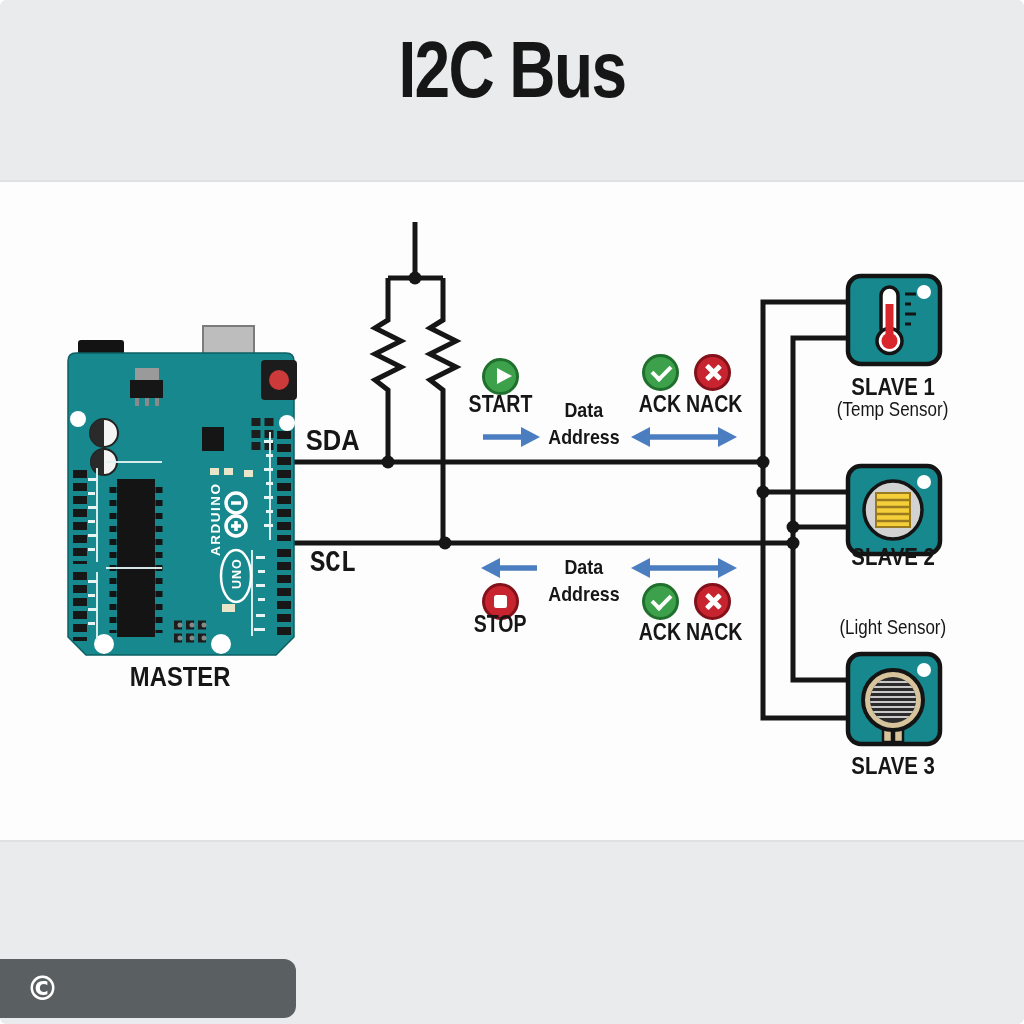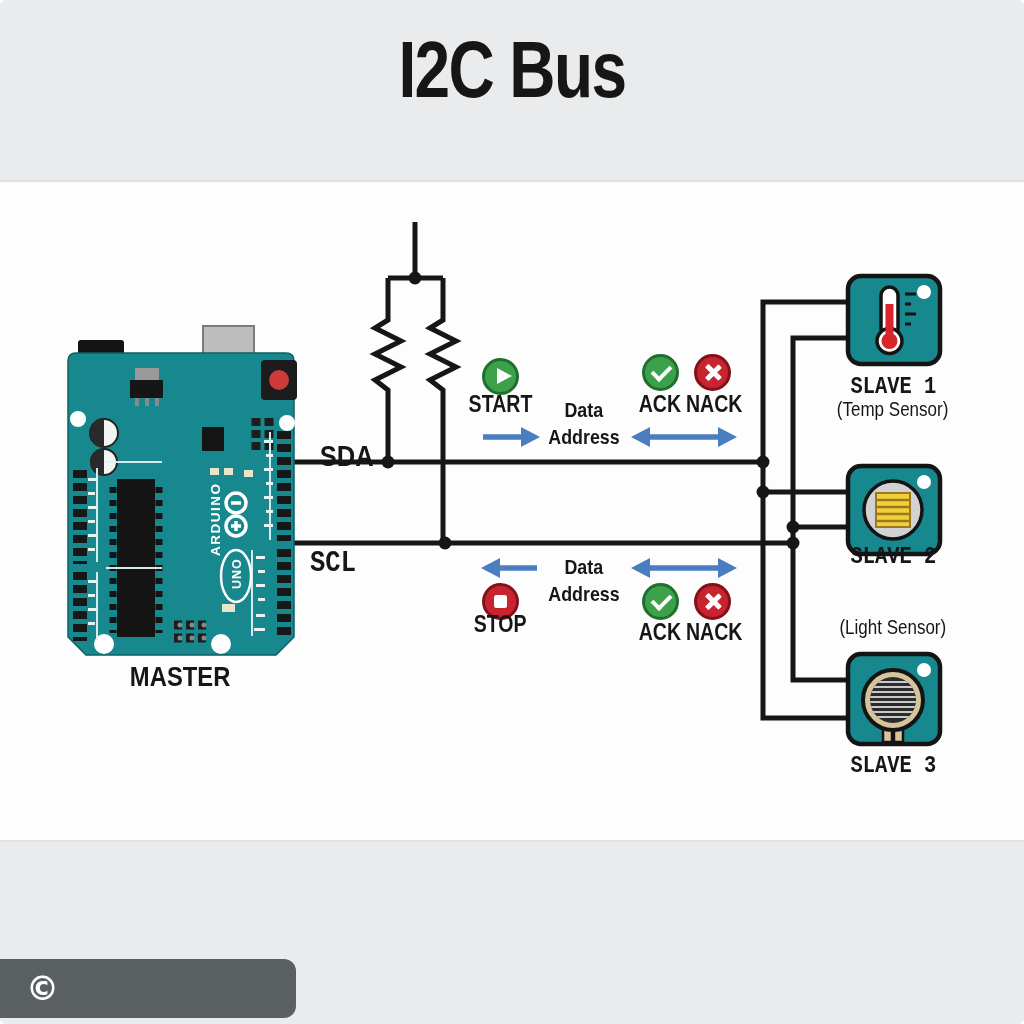--- a/index.html
+++ b/index.html
@@ -12,21 +12,21 @@
     background:#fdfdfd;border-top:2px solid #dfe2e2;border-bottom:2px solid #dfe2e2;
   }
   .gfx{position:absolute;left:0;top:0;width:1024px;height:1024px;}
   .txt{position:absolute;text-align:center;color:#161616;font-weight:bold;line-height:1.05;white-space:nowrap;}
   .cond{display:inline-block;transform:scaleX(0.85);transform-origin:50% 50%;}
   .title{font-size:80px;letter-spacing:-2px;}
   .title .cond{transform:scaleX(0.8);}
   .big{font-size:30px;}
   .mid{font-size:23px;}
   .small{font-size:21px;}
-  .slavename{font-size:24px;font-family:Liberation Mono, monospace;}
+  .slavename{font-size:24px;}
   .slavetype{font-size:20px;font-weight:normal;}
   
   .sicon{position:absolute;width:37px;height:37px;border-radius:50%;box-sizing:border-box;}
   .sicon.green{background:#3ca14a;border:3px solid #20702d;}
   .sicon.red{background:#c82430;border:3px solid #82111a;}
   .glyph-play{position:absolute;left:12px;top:7px;width:0;height:0;
     border-left:15px solid #fff;border-top:8.5px solid transparent;border-bottom:8.5px solid transparent;}
   .glyph-check{position:absolute;left:7px;top:8px;width:15px;height:8px;
     border-left:4px solid #fff;border-bottom:4px solid #fff;transform:rotate(-45deg);}
   .glyph-x-a,.glyph-x-b{position:absolute;left:13.5px;top:6px;width:4.5px;height:19px;background:#fff;border-radius:1px;}
@@ -280,21 +280,21 @@
       <span class="glyph-square"></span>
     </div>
   <div class="sicon green" style="left:642px;top:583px;">
       <span class="glyph-check"></span>
     </div>
   <div class="sicon red" style="left:694px;top:583px;">
       <span class="glyph-x-a"></span>
       <span class="glyph-x-b"></span>
     </div>
 
-  <div class="txt big" style="left:288px;top:440px;width:90px;text-align:right;"><span class="cond">SDA</span></div>
+  <div class="txt big" style="left:288px;top:424px;width:90px;"><span class="cond">SDA</span></div>
   <div class="txt big" style="left:288px;top:548px;width:90px;font-family:Liberation Mono, monospace;"><span class="cond">SCL</span></div>
 
   <div class="txt mid" style="left:460px;top:392px;width:80px;"><span class="cond">START</span></div>
   <div class="txt small" style="left:544px;top:399px;width:80px;"><span class="cond">Data</span></div>
   <div class="txt small" style="left:534px;top:426px;width:100px;"><span class="cond">Address</span></div>
   <div class="txt mid" style="left:630px;top:392px;width:60px;"><span class="cond">ACK</span></div>
   <div class="txt mid" style="left:681px;top:392px;width:64px;"><span class="cond">NACK</span></div>
 
   <div class="txt small" style="left:544px;top:556px;width:80px;"><span class="cond">Data</span></div>
   <div class="txt small" style="left:534px;top:583px;width:100px;"><span class="cond">Address</span></div>

